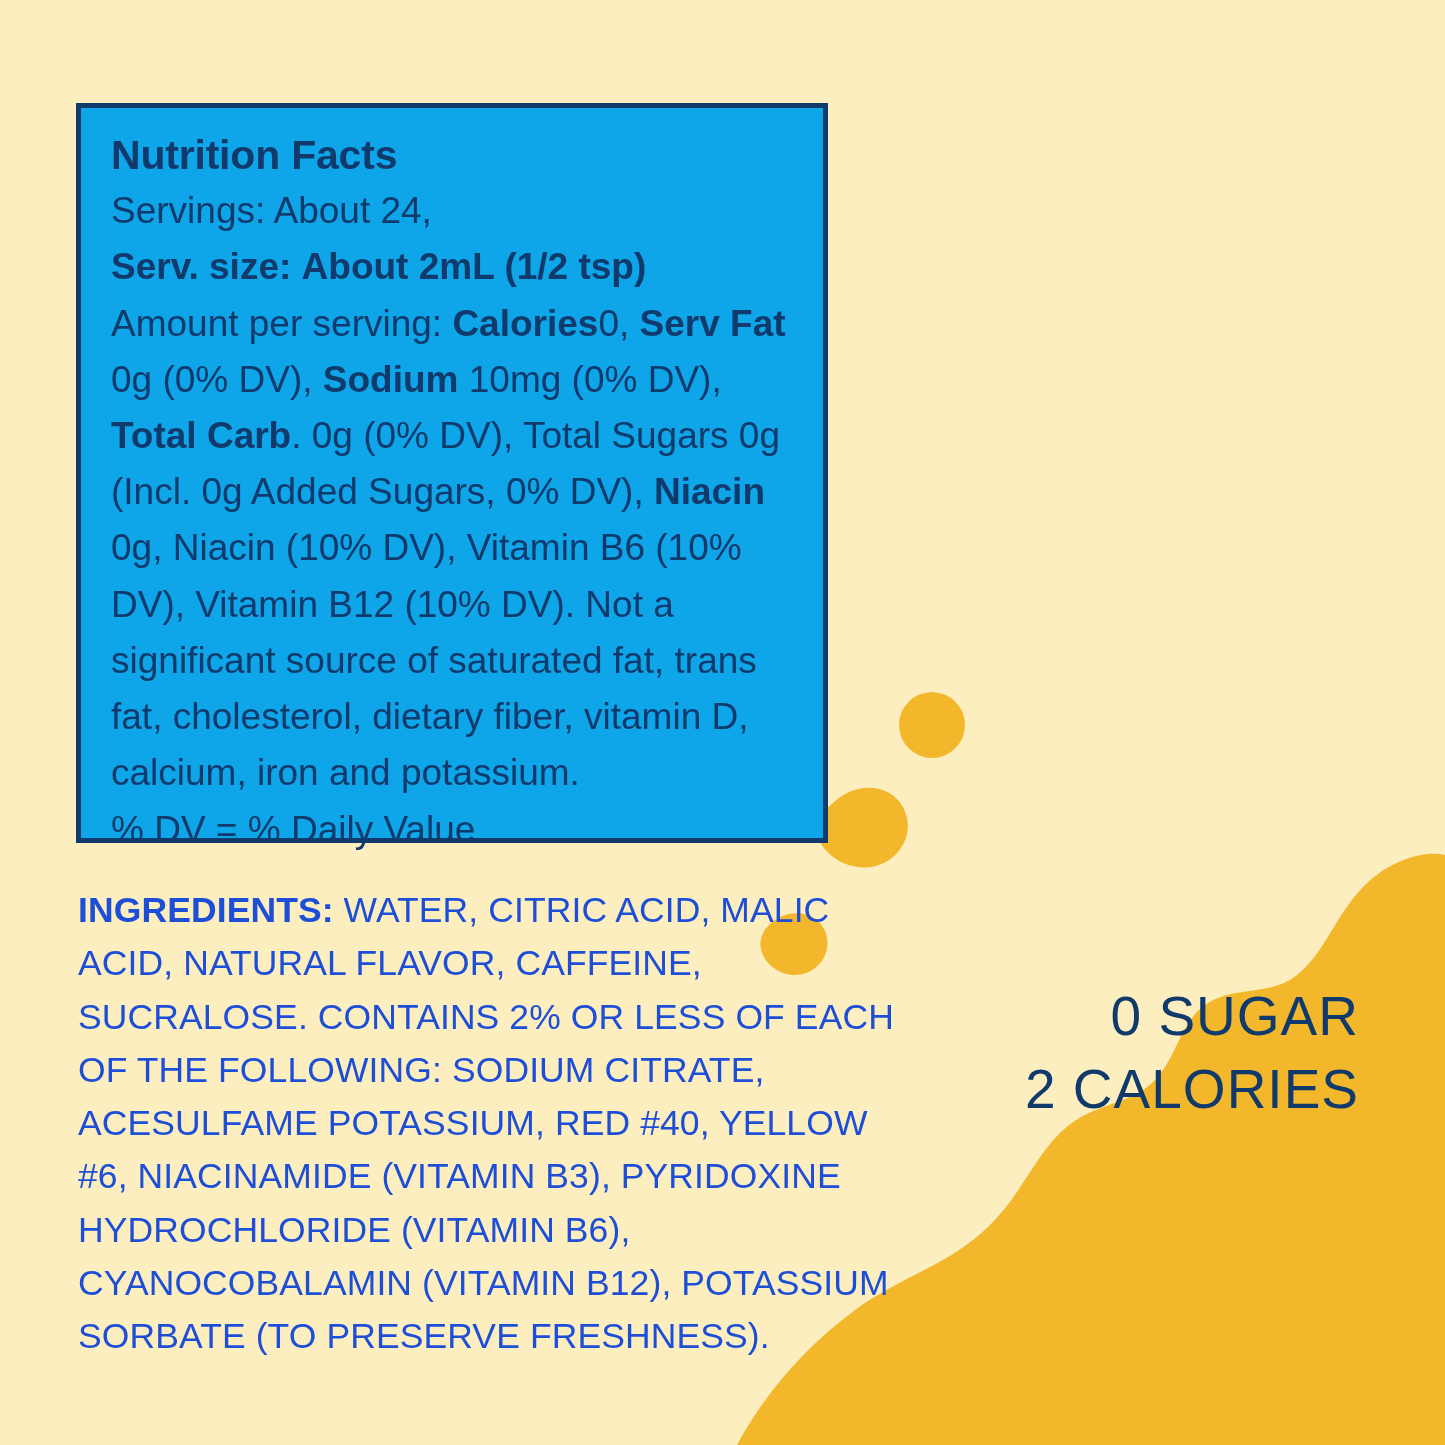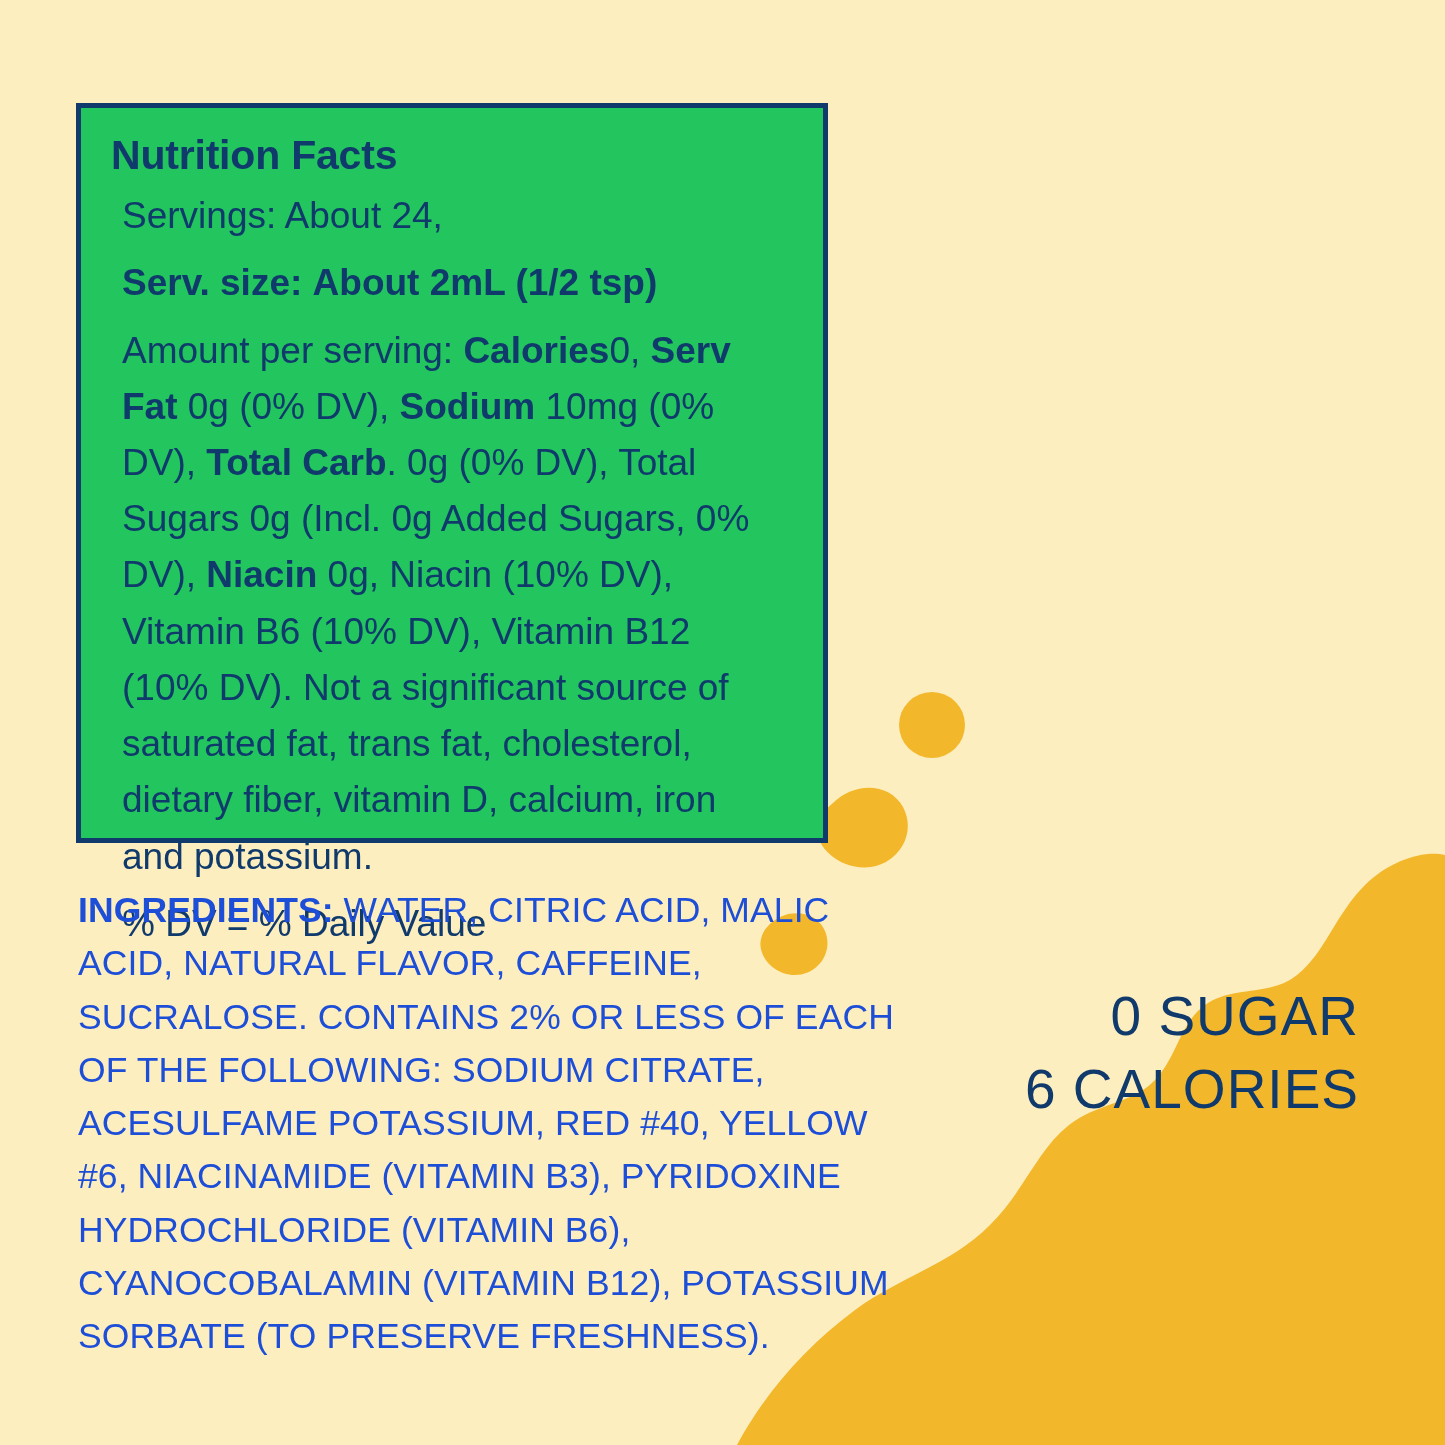--- a/index.html
+++ b/index.html
@@ -31,41 +31,41 @@
     pointer-events: none;
   }
 
   
   .nutrition-box {
     position: absolute;
     left: 76px;
     top: 103px;
     width: 752px;
     height: 740px;
-    background: #22c55e;
+    background: #0ea5e9;
     border: 5px solid #103a6b;
     box-sizing: border-box;
     padding: 26px 30px 0 30px;
   }
   .nf-title {
     color: #103a6b;
     font-size: 41px;
     font-weight: bold;
     line-height: 1.05;
     margin: 0 0 6px 0;
     letter-spacing: -0.2px;
   }
   .nf-body {
     color: #103a6b;
     font-size: 37px;
     line-height: 1.52;
     margin: 0;
   }
   .nf-body b { font-weight: bold; }
-  .nf-line { margin: 11px; }
+  .nf-line { margin: 0; }
 
   .ingredients {
     position: absolute;
     left: 78px;
     top: 884px;
     width: 830px;
     color: #1d4ed8;
     font-size: 35.5px;
     line-height: 1.5;
     letter-spacing: 0.1px;
@@ -155,16 +155,16 @@
   </div>
 
   <div class="ingredients">
     <b>INGREDIENTS:</b>
     <span>WATER, CITRIC ACID, MALIC ACID, NATURAL FLAVOR, CAFFEINE, SUCRALOSE. CONTAINS 2% OR LESS OF EACH OF THE FOLLOWING: SODIUM CITRATE, ACESULFAME POTASSIUM, RED #40, YELLOW #6, NIACINAMIDE (VITAMIN B3), PYRIDOXINE HYDROCHLORIDE (VITAMIN B6), CYANOCOBALAMIN (VITAMIN B12), POTASSIUM SORBATE (TO PRESERVE FRESHNESS).</span>
   </div>
 
 
   <div class="claims">
     <div class="claim">0 SUGAR</div>
-    <div class="claim">6 CALORIES</div>
+    <div class="claim">2 CALORIES</div>
   </div>
 
 </div>
 
 </body></html>

